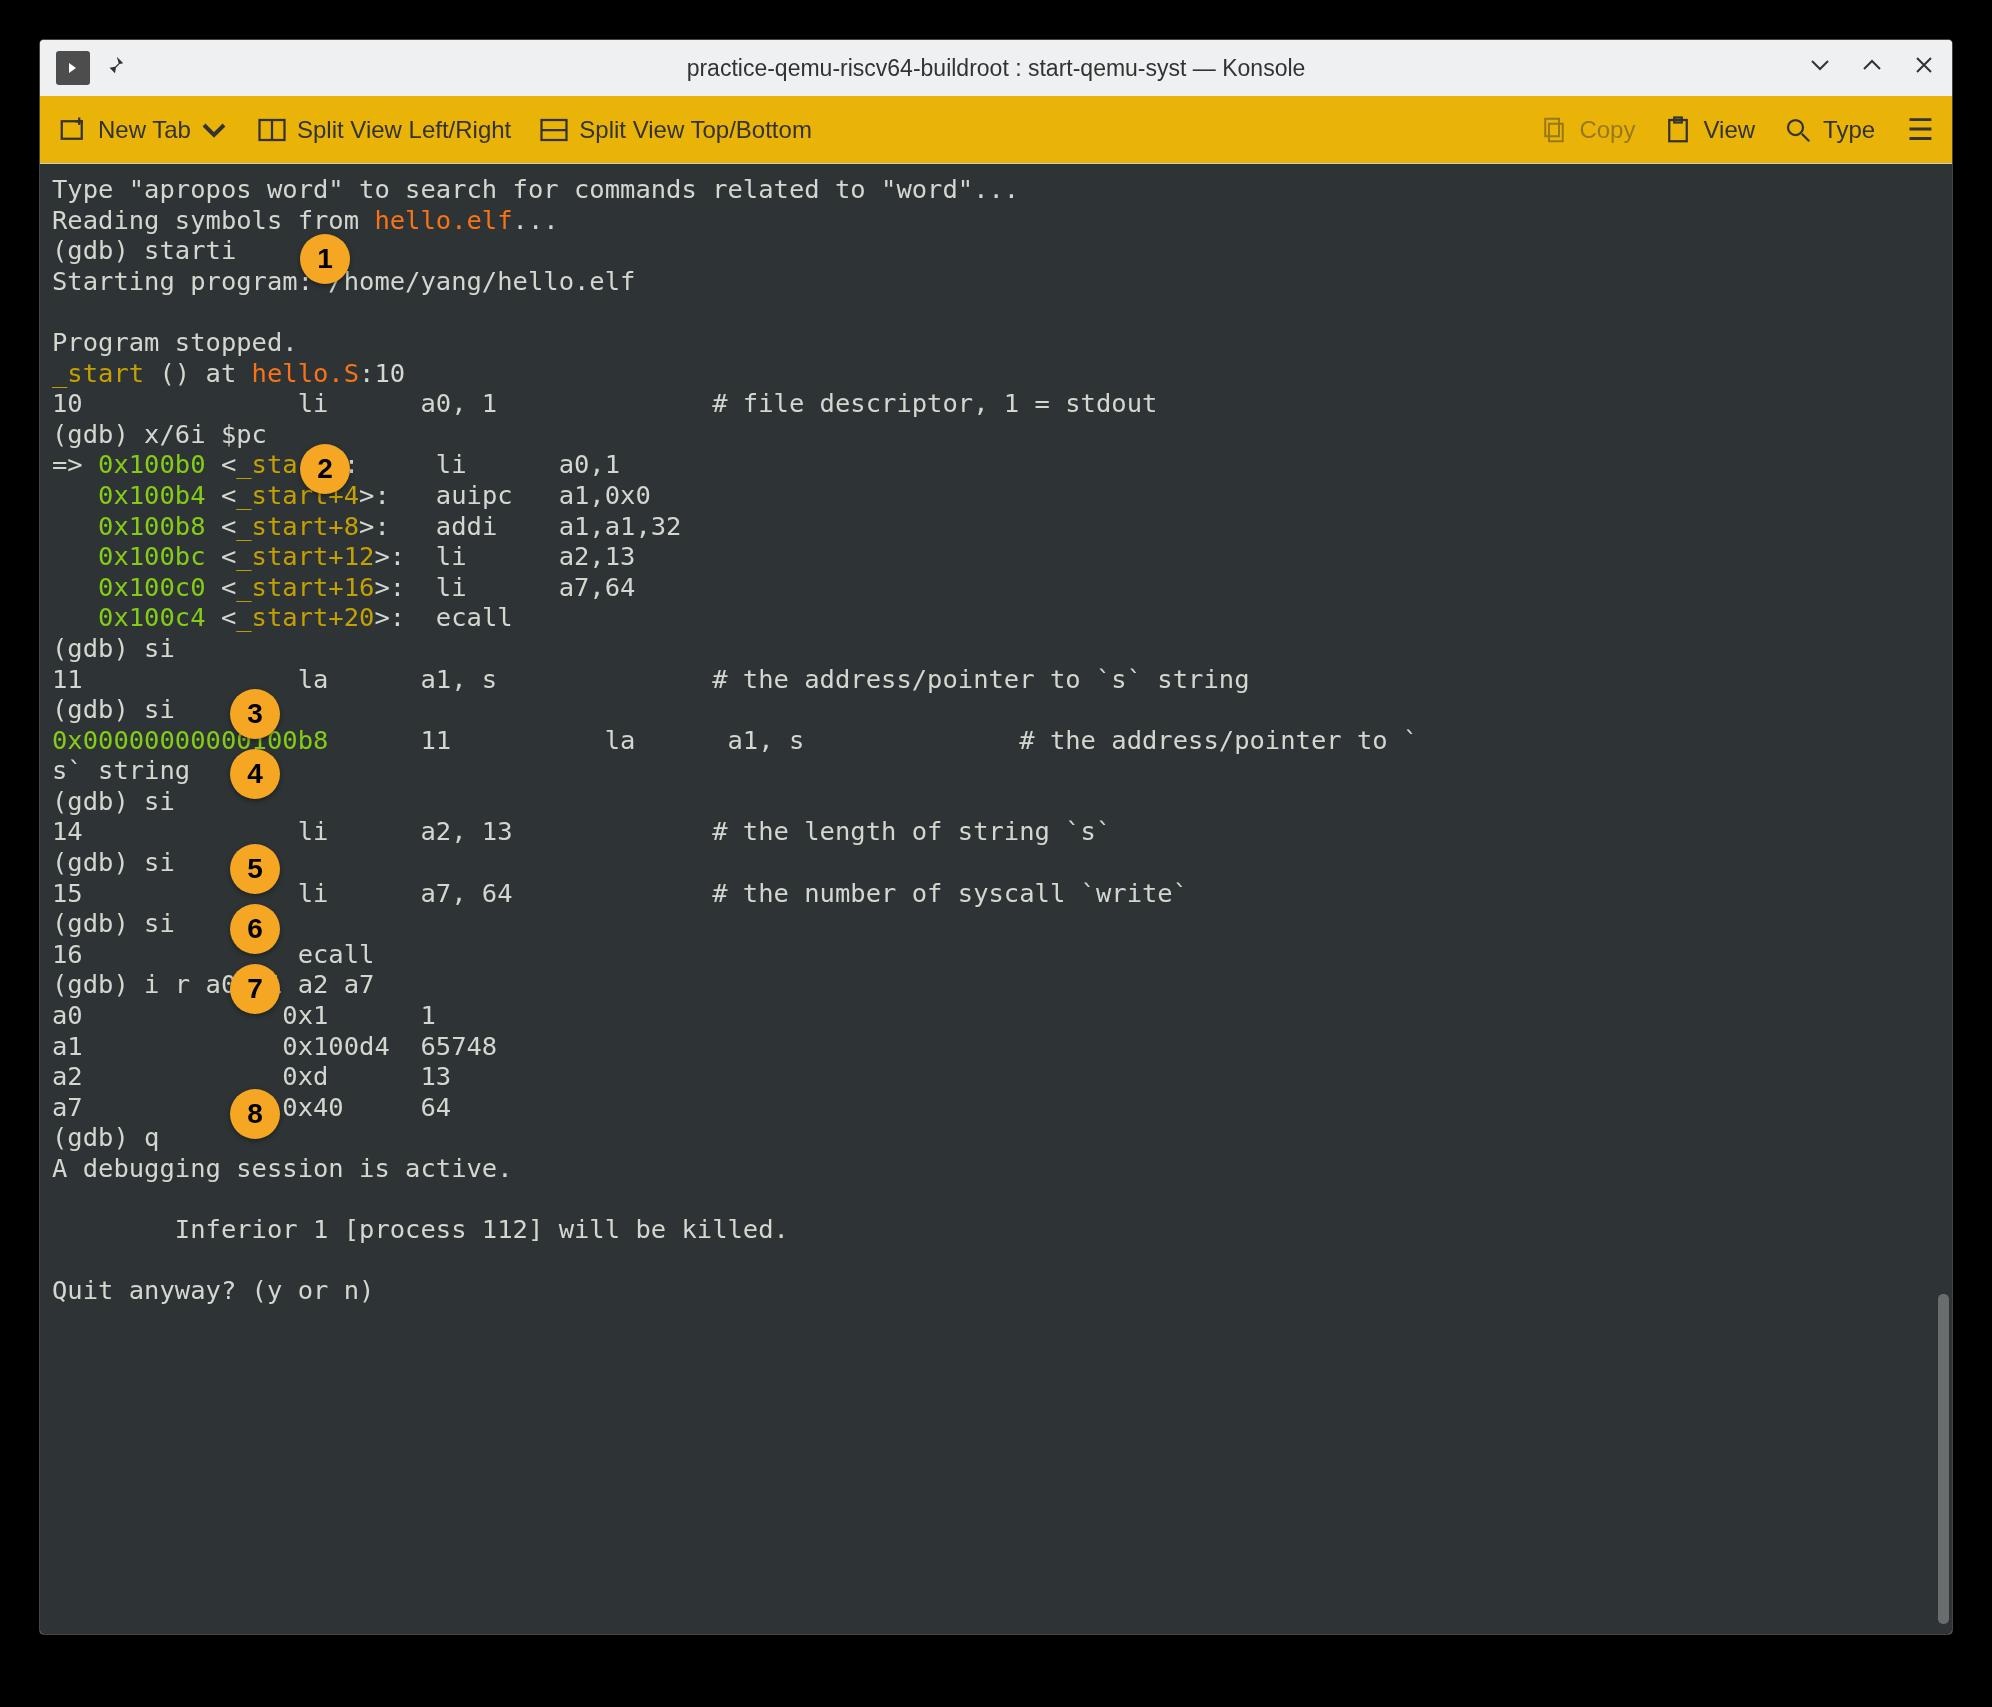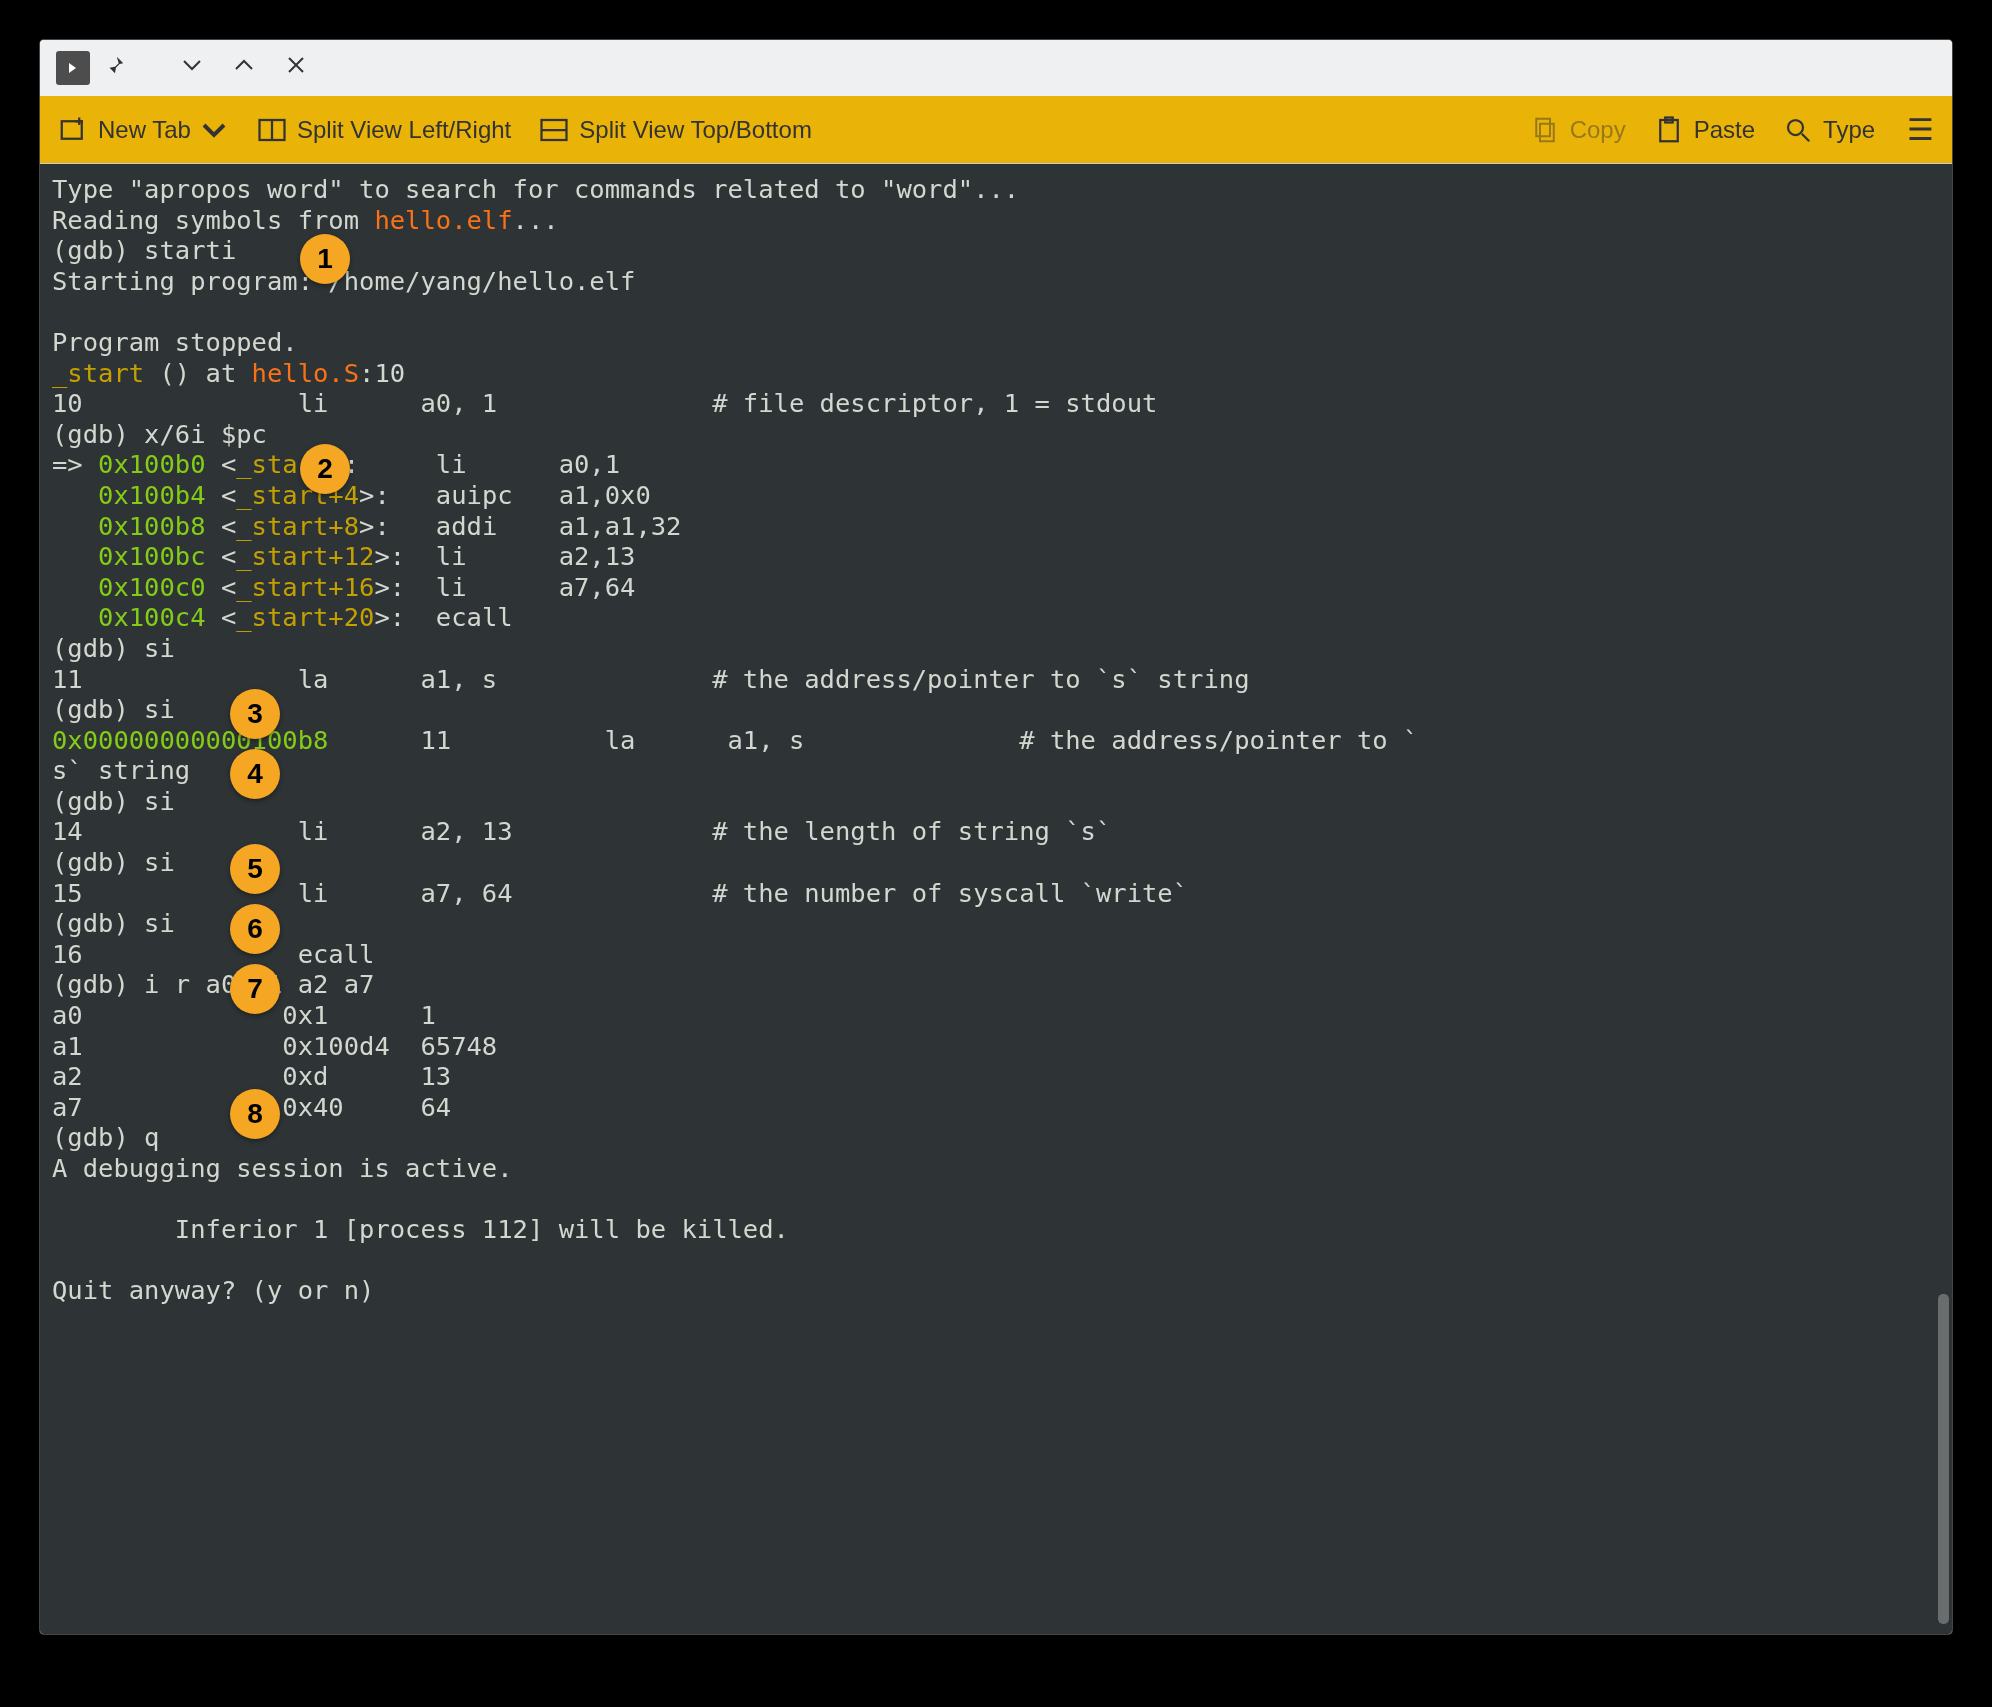--- a/index.html
+++ b/index.html
@@ -109,20 +109,21 @@
         <svg viewBox="0 0 16 16" width="16" height="16">
             <path d="M4 3 L11 8 L4 13 Z" fill="#fff"></path>
           </svg>
       </div>
       <span class="pin-icon">
         <svg viewBox="0 0 24 24" width="22" height="22">
             <path d="M14 3l7 7-4 1-4 4-1 6-3-3-6 6 6-6-3-3 6-1 4-4z" fill="#333"></path>
           </svg>
       </span>
     </div>
+    <div class="titlebar-center">practice-qemu-riscv64-buildroot : start-qemu-syst — Konsole</div>
     <div class="win-controls">
       <span>
         <svg viewBox="0 0 24 24" width="24" height="24">
             <path d="M4 8 L12 16 L20 8" stroke="#333" stroke-width="2" fill="none"></path>
           </svg>
       </span>
       <span>
         <svg viewBox="0 0 24 24" width="24" height="24">
             <path d="M4 16 L12 8 L20 16" stroke="#333" stroke-width="2" fill="none"></path>
           </svg>
@@ -166,21 +167,21 @@
           <rect x="5" y="3" width="11" height="14" fill="none" stroke="#333" stroke-width="1.6"></rect>
           <rect x="8" y="7" width="11" height="14" fill="none" stroke="#333" stroke-width="1.6"></rect>
         </svg>
       <span>Copy</span>
     </div>
     <div class="toolbtn">
       <svg viewBox="0 0 24 24">
           <rect x="5" y="4" width="14" height="17" fill="none" stroke="#333" stroke-width="1.8"></rect>
           <rect x="9" y="2" width="6" height="4" fill="none" stroke="#333" stroke-width="1.8"></rect>
         </svg>
-      <span>Paste</span>
+      <span>View</span>
     </div>
     <div class="toolbtn">
       <svg viewBox="0 0 24 24">
           <circle cx="10" cy="10" r="6" fill="none" stroke="#333" stroke-width="1.8"></circle>
           <line x1="15" y1="15" x2="21" y2="21" stroke="#333" stroke-width="1.8"></line>
         </svg>
       <span>Type</span>
     </div>
     <span class="hamb">☰</span>
   </div>

